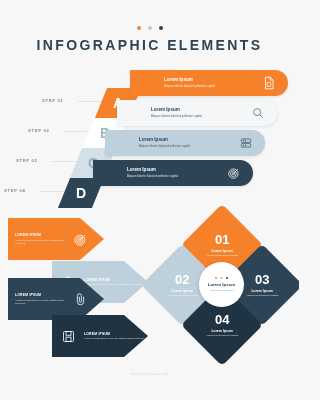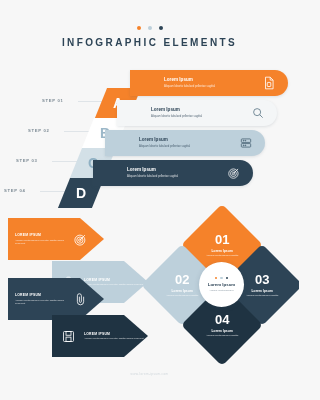--- a/index.html
+++ b/index.html
@@ -12,21 +12,21 @@
   .page { position: relative; width: 299px; height: 400px; background: #f7f7f7; }
 
   
   .header { position: absolute; top: 26px; left: 0; width: 299px; text-align: center; }
   .dots { display: flex; justify-content: center; gap: 7px; margin-bottom: 7px; }
   .dot { width: 4px; height: 4px; border-radius: 50%; }
   .d1 { background: #f5822a; }
   .d2 { background: #bdd0db; }
   .d3 { background: #2d4456; }
   .title {
-    font-size: 10px; letter-spacing: 2.4px; color: #2d4456;
+    font-size: 14px; letter-spacing: 2.4px; color: #2d4456;
     font-weight: 700;
   }
 
   
   .sec1 { position: absolute; top: 66px; left: 0; width: 299px; height: 130px; }
   .steprow { position: absolute; height: 30px; }
   .steplabel {
     position: absolute; font-size: 4.2px; letter-spacing: .7px;
     color: #7d8b95; font-weight: 700; white-space: nowrap;
   }

